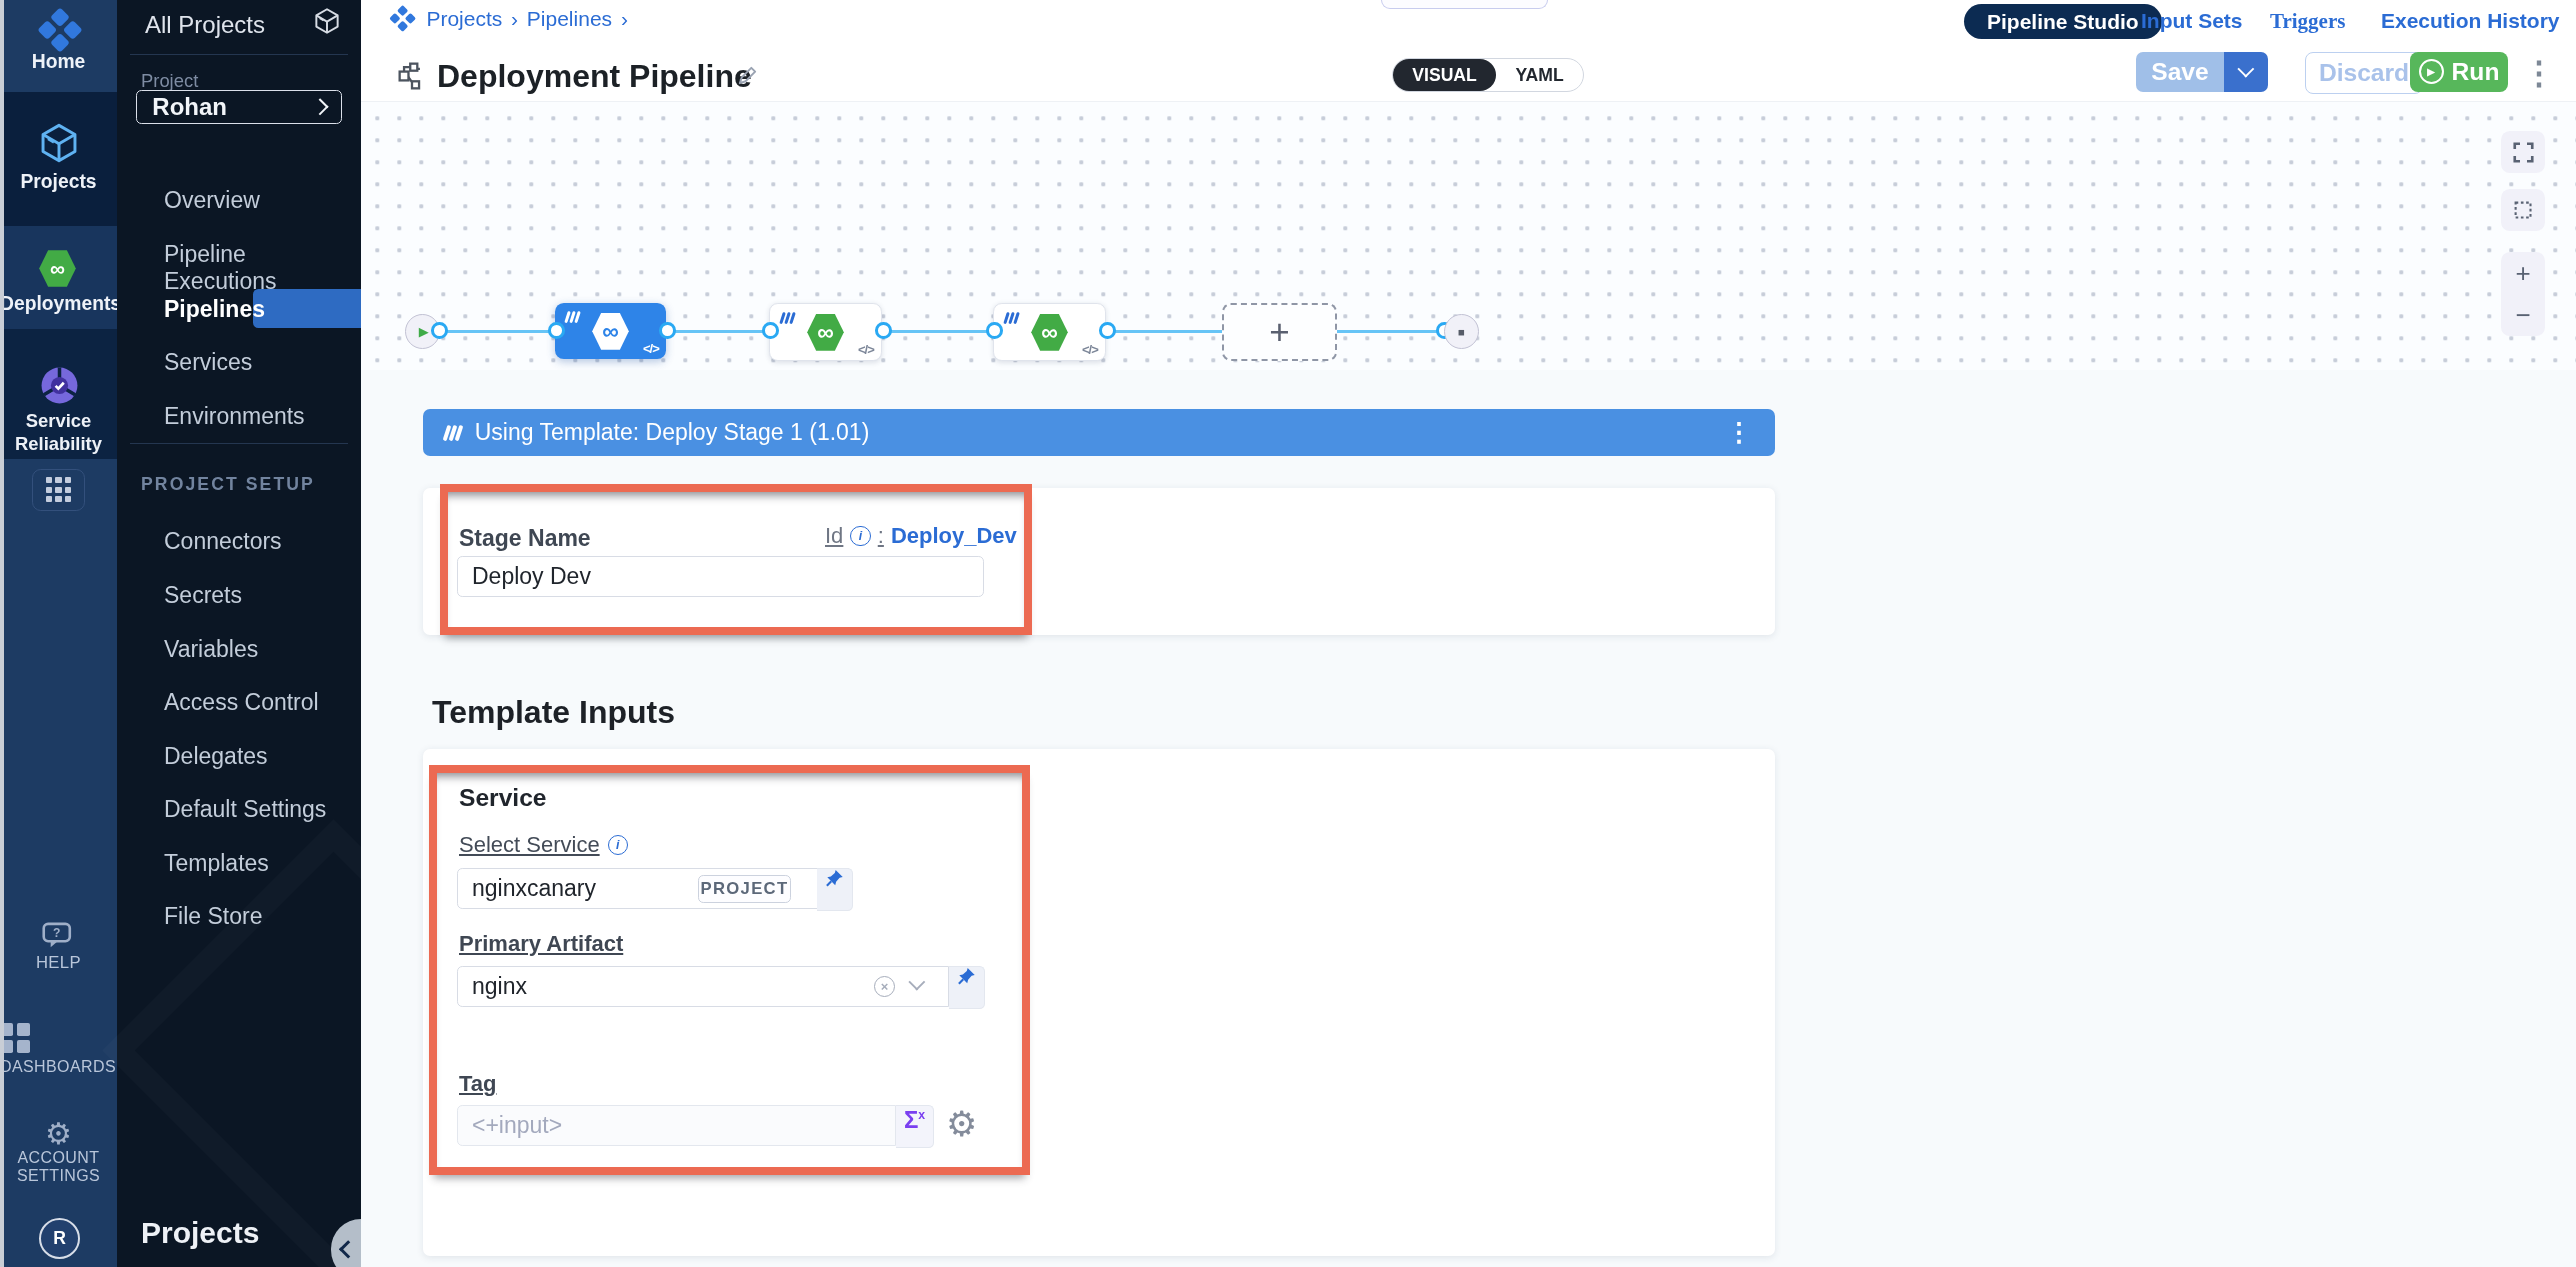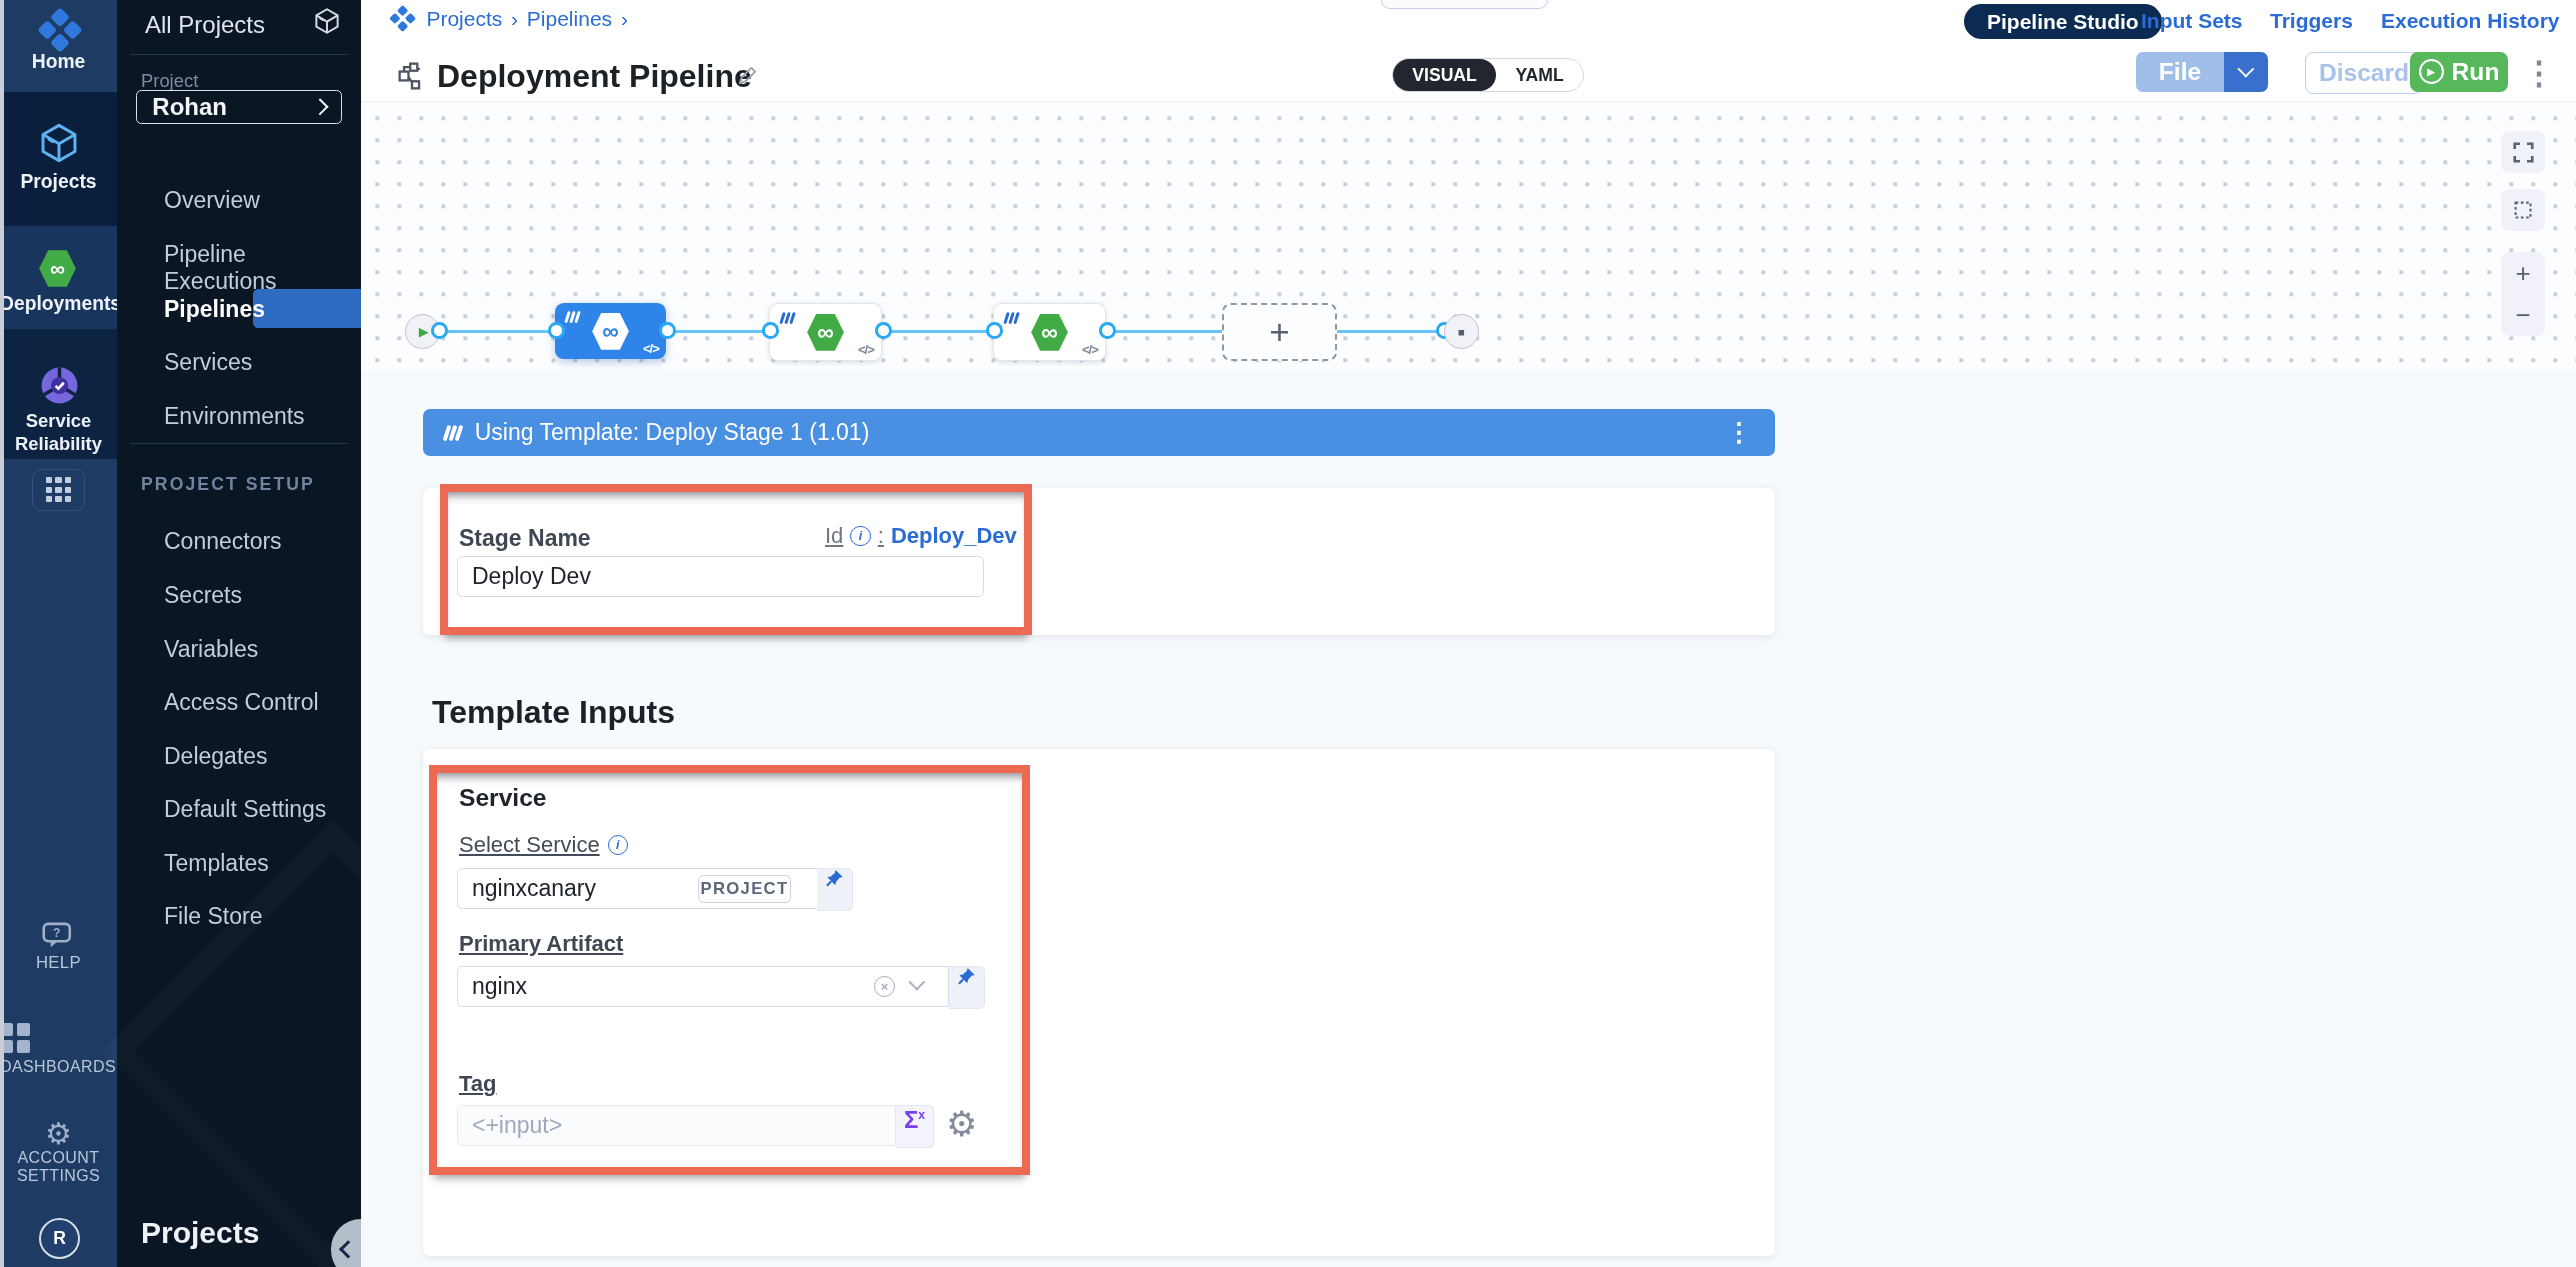--- a/index.html
+++ b/index.html
@@ -244,21 +244,21 @@
           <span></span>
         </div>
       <span class="crumb">Projects</span>
       <span class="crumb">›</span>
       <span class="crumb">Pipelines</span>
       <span class="crumb">›</span>
     </div>
     <div class="abs popover-cut" style="left:1020px;top:0;width:165px;height:8px;"></div>
     <div class="abs tab-pill" style="left:1603px;top:3.5px;">Pipeline Studio</div>
     <div class="abs tab-link" style="left:1780px;top:8.8px;">Input Sets</div>
-    <div class="abs tab-link" style="left:1909px;top:8.8px;">Triggers</div>
+    <div class="abs tab-link" style="left:1909px;top:8.8px;font-family:Liberation Serif, serif;">Triggers</div>
     <div class="abs tab-link" style="left:2020px;top:8.8px;">Execution History</div>
   </div>
 
   <div class="abs" style="left:361px;top:50px;width:2215px;height:51px;background:#fff;">
     <svg class="abs" style="left:36px;top:10.5px;" width="30" height="30" viewBox="0 0 34 34">
       <g fill="#fff" stroke="#4c545f" stroke-width="2.6">
         <path d="M8 12 L8 7 L15 7" fill="none"></path>
         <path d="M20 9 L26 9 M12 17 L17 24" fill="none"></path>
         <rect x="15" y="3" width="8" height="8"></rect>
         <rect x="3" y="12" width="10" height="10"></rect>
@@ -267,21 +267,21 @@
     </svg>
     <div class="abs title" style="left:76px;top:8px;">Deployment Pipeline</div>
     <svg class="abs" style="left:375px;top:14px;" width="23" height="23" viewBox="0 0 24 24">
       <path d="M4 20 l2-6 10-10 4 4-10 10-6 2z" fill="none" stroke="#9aa3b2" stroke-width="2" stroke-linejoin="round"></path>
     </svg>
     <div class="abs toggle" style="left:1031px;top:8px;">
       <div class="seg on">VISUAL</div>
       <div class="seg off">YAML</div>
     </div>
     <div class="abs btn btn-save" style="left:1775px;top:1.8px;width:88px;">
-        <span>File</span>
+        <span>Save</span>
       </div>
     <div class="abs btn btn-caret" style="left:1863px;top:1.8px;width:44px;">
       <span class="chev down" style="color:#fff;margin-top:-5.3px;"></span>
     </div>
     <div class="abs btn btn-discard" style="left:1920px;top:1.8px;width:116px;margin-left:24px;">
         <span>Discard</span>
       </div>
     <div class="abs btn btn-run" style="left:2049px;top:1.8px;width:98px;">
       <span class="runicon">
           <span>▶</span>

